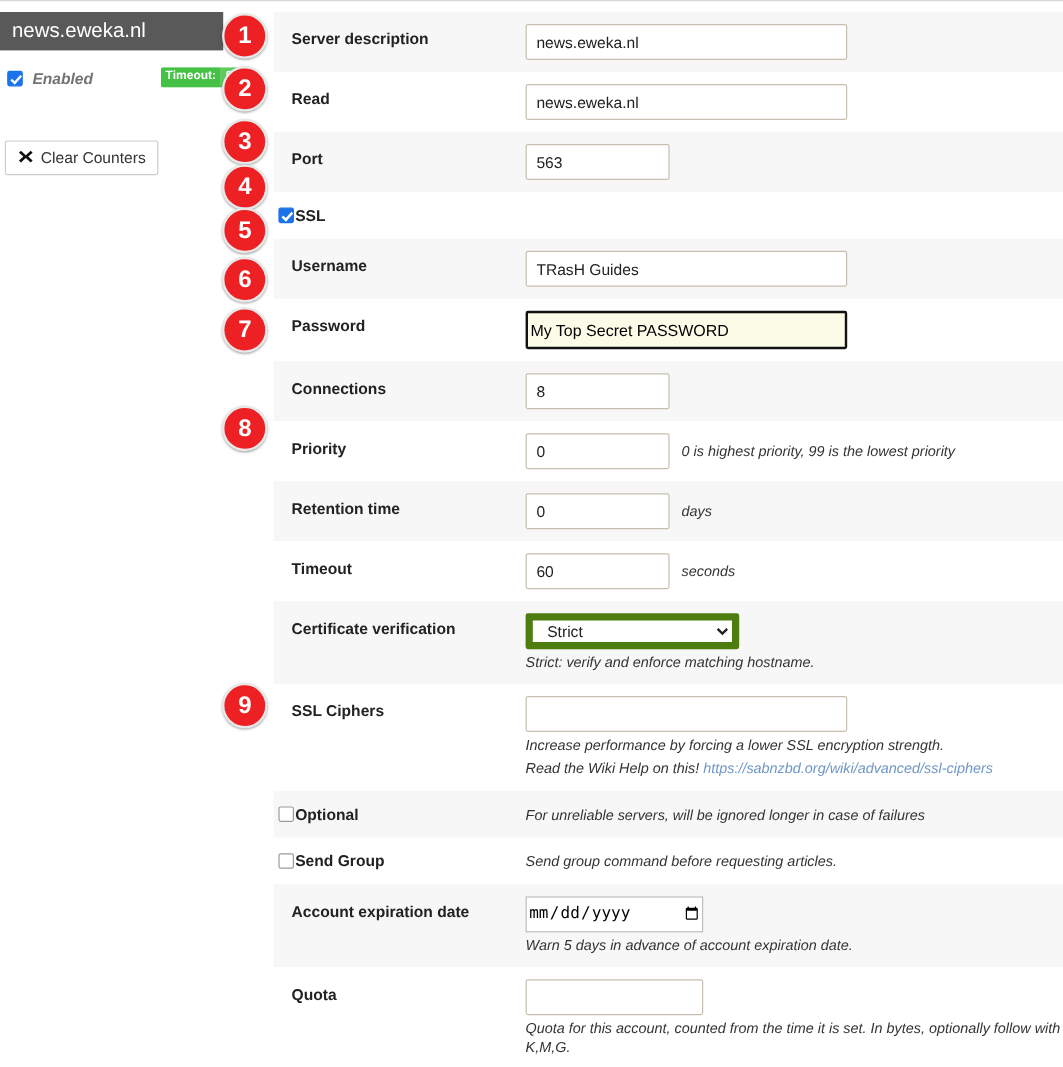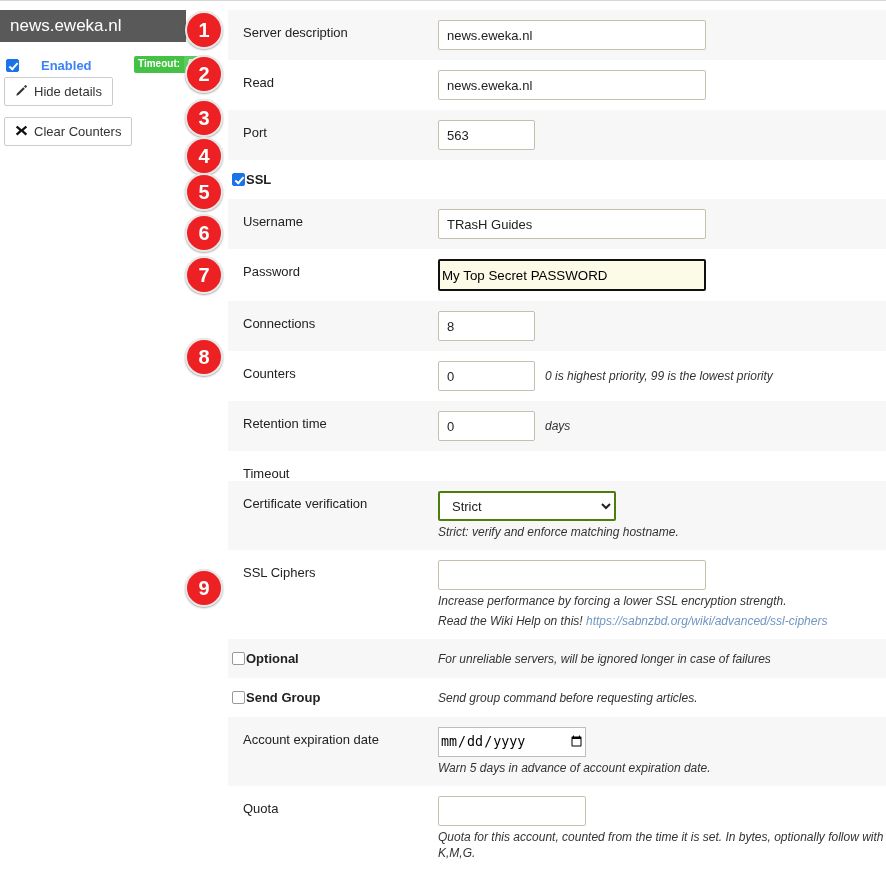--- a/index.html
+++ b/index.html
@@ -65,22 +65,23 @@
     position: absolute;
     left: 4px; top: 1px;
     width: 3px; height: 7px;
     border: solid #ffffff;
     border-width: 0 2px 2px 0;
     transform: rotate(42deg);
   }
   .enabled-label {
     font-weight: bold;
     font-size: 13px;
-    color: #3b82f6;
-    margin-left: 22px;
+    color: #737373;
+    margin-left: 8px;
+    font-style: italic;
   }
   .panel-btn {
     display: inline-flex;
     align-items: center;
     gap: 6px;
     background: #ffffff;
     border: 1px solid #cccccc;
     border-radius: 2px;
     padding: 6px 10px;
     font-size: 13px;
@@ -125,21 +126,21 @@
     display: flex;
     align-items: flex-start;
     width: 658px;
     background: #ffffff;
     padding: 0;
   }
   .row.alt { background: #f7f7f7; }
   .row .label {
     width: 210px;
     flex: 0 0 210px;
-    font-weight: normal;
+    font-weight: bold;
     font-size: 13px;
     color: #222222;
     padding: 16px 10px 0 15px;
     line-height: 1.1;
   }
   .row .field {
     flex: 1 1 auto;
     padding: 10px 0 10px 0;
     display: flex;
     flex-direction: column;
@@ -156,39 +157,39 @@
     border: 1px solid #c6bfb0;
     border-radius: 2px;
     background: #ffffff;
     font-family: "Liberation Sans", sans-serif;
     font-size: 13px;
     color: #222222;
     padding: 0 8px;
     outline: none;
   }
   input.txt.wide { width: 268px; }
-  input.txt.narrow { width: 97px; }
+  input.txt.narrow { width: 120px; }
   input.txt.med { width: 148px; }
   input.pw {
     width: 268px;
     height: 32px;
     border: 2px solid #111111;
     background: #fbfbe8;
     border-radius: 2px;
   }
   input.date {
     width: 148px;
     height: 30px;
     border: 1px solid #bdbdbd;
   }
 
   select.sel {
     width: 178px;
     height: 30px;
-    border: 2px solid #4d7c0f;
+    border: 6px solid #4d7c0f;
     border-radius: 2px;
     background: #ffffff;
     font-family: "Liberation Sans", sans-serif;
     font-size: 13px;
     color: #222;
     padding: 0 8px;
     outline: none;
   }
   .hint {
     font-style: italic;
@@ -244,28 +245,20 @@
 <div id="page">
 
   <div class="left-panel">
     <div class="server-title">news.eweka.nl</div>
 
     <div class="enabled-row">
       <span class="cbx checked"></span>
       <span class="enabled-label">Enabled</span>
     </div>
 
-    <button class="panel-btn btn-hide">
-      <span class="icon">
-        <svg width="13" height="13" viewBox="0 0 16 16">
-            <path d="M12.3 1.7a1.2 1.2 0 0 1 1.7 0l0.3 0.3a1.2 1.2 0 0 1 0 1.7L12.8 4.9 11 3.1zM10.2 3.9 2.4 11.7 1.6 14.4l2.7-0.8 7.8-7.8z" fill="#333"></path>
-          </svg>
-      </span>
-      <span>Hide details</span>
-    </button>
 
     <button class="panel-btn btn-clear">
       <span class="icon">
         <svg width="13" height="13" viewBox="0 0 16 16">
             <path d="M3 2 L8 6.5 L13 2 L15 4 L10.5 8 L15 12 L13 14 L8 9.5 L3 14 L1 12 L5.5 8 L1 4 Z" fill="#111"></path>
           </svg>
       </span>
       <span>Clear Counters</span>
     </button>
 
@@ -320,37 +313,41 @@
     </div>
 
     <div class="row alt">
       <div class="label">Connections</div>
       <div class="field">
         <input class="txt narrow" type="text" value="8" style="">
       </div>
     </div>
 
     <div class="row">
-      <div class="label">Counters</div>
+      <div class="label">Priority</div>
       <div class="field inline">
         <input class="txt narrow" type="text" value="0" style="">
         <span class="hint">0 is highest priority, 99 is the lowest priority</span>
       </div>
     </div>
 
     <div class="row alt">
       <div class="label">Retention time</div>
       <div class="field inline">
         <input class="txt narrow" type="text" value="0" style="">
         <span class="hint">days</span>
       </div>
     </div>
 
     <div class="row">
       <div class="label">Timeout</div>
+      <div class="field inline">
+        <input class="txt narrow" type="text" value="60" style="">
+        <span class="hint">seconds</span>
+      </div>
     </div>
 
     <div class="row alt">
       <div class="label">Certificate verification</div>
       <div class="field">
         <select class="sel">
           <option>Strict</option>
         </select>
         <div class="hint">Strict: verify and enforce matching hostname.</div>
       </div>

